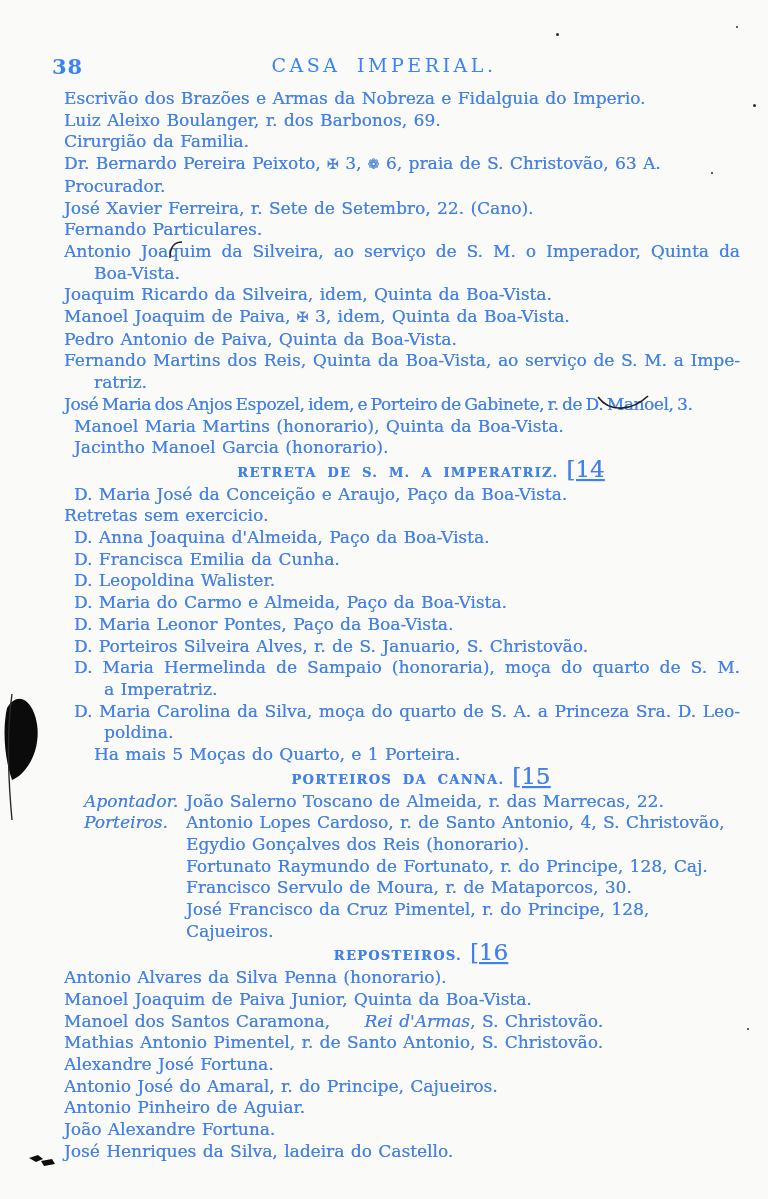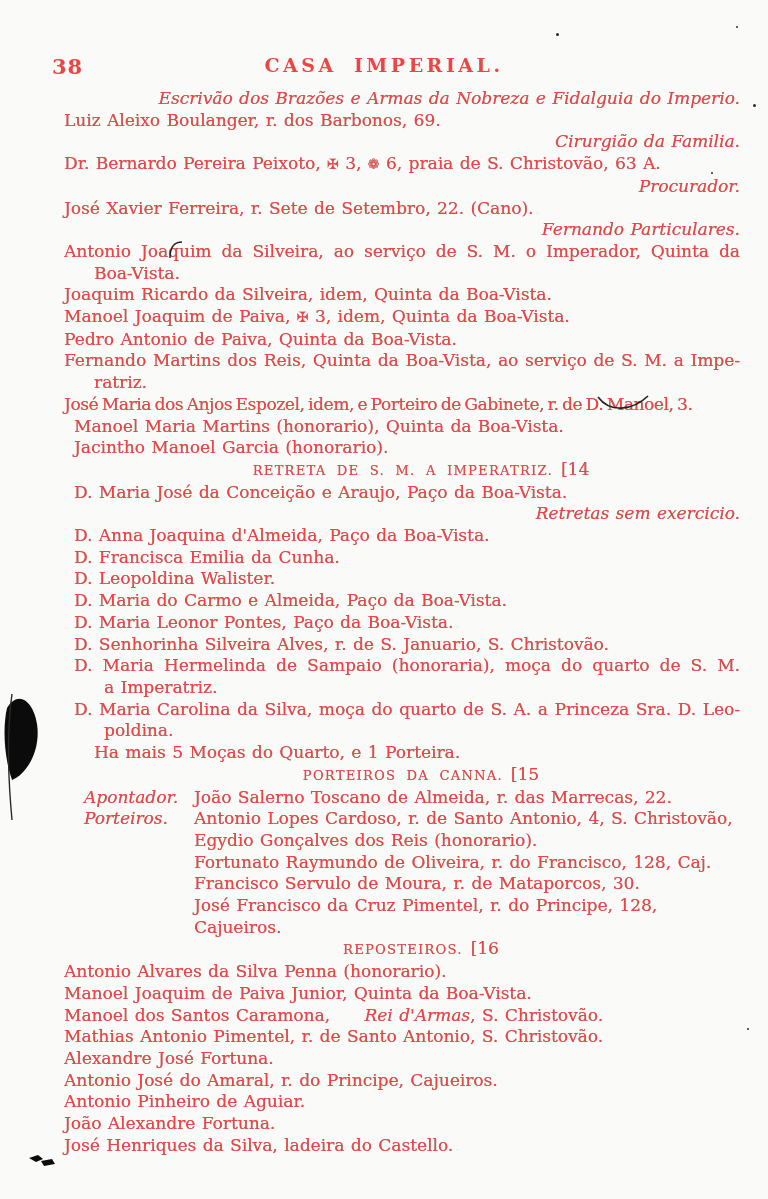--- a/index.html
+++ b/index.html
@@ -2,48 +2,48 @@
 <html><head>
 <meta charset="utf-8">
 <style>
   html,body{margin:0;padding:0;}
   body{
     width:768px;height:1199px;overflow:hidden;position:relative;
     background:#ffffff;
     font-family:"DejaVu Serif","Liberation Serif",serif;
   }
   .page{
-    position:absolute;inset:0;background:#fafaf8;color:#ef4444;
+    position:absolute;inset:0;background:#fafaf8;color:#3b82f6;
   }
   .header{position:absolute;top:54px;left:0;right:0;height:26px;}
   .pagenum{
     position:absolute;left:52px;top:0;font-size:21px;font-weight:bold;letter-spacing:1px;
   }
   .title{
-    text-align:center;font-size:19px;font-weight:bold;letter-spacing:3.5px;word-spacing:7px;
+    text-align:center;font-size:19px;font-weight:normal;letter-spacing:3.5px;word-spacing:7px;
   }
   .body{
     position:absolute;top:88px;left:64px;right:28px;
     font-size:17px;line-height:21.7px;word-spacing:1px;
     text-shadow:0.2px 0.2px 0 rgba(25,25,25,0.45);
   }
   .line{min-height:21.7px;}
-  .center-italic{text-align:right;font-style:italic;}
+  .center-italic{text-align:left;}
   .entry{text-align:left;}
   .d{padding-left:10px;}
   .indent{padding-left:30px;}
   .tight{letter-spacing:-0.4px;word-spacing:-1.5px;}
   .wrap-first{text-align:justify;text-align-last:justify;}
   .wrap-rest{padding-left:30px;}
   .heading{text-align:center;}
-  .heading-text{font-size:13px;font-weight:normal;letter-spacing:1.3px;word-spacing:5px;margin-left:38px;}
-  .heading-ref{font-size:17px;font-weight:normal;letter-spacing:0;margin-left:8px;}
+  .heading-text{font-size:13px;font-weight:bold;letter-spacing:1.3px;word-spacing:5px;margin-left:38px;}
+  .heading-ref{font-size:23px;font-weight:normal;letter-spacing:0;margin-left:8px;text-decoration:underline;}
   .labeled{display:flex;}
   .label{font-style:italic;flex:0 0 122px;width:122px;padding-left:20px;box-sizing:border-box;}
-  .ltext{flex:1;margin-left:8px;}
+  .ltext{flex:1;}
   .sym{font-family:"DejaVu Sans","Liberation Sans",sans-serif;font-size:14px;}
   .it{font-style:italic;margin-left:28px;}
   .artifact{position:absolute;pointer-events:none;}
   .speck{position:absolute;background:#2a2a2a;border-radius:50%;}
 </style>
 </head>
 <body>
 
 <div class="page">
 
@@ -75,21 +75,21 @@
       <div class="line entry d">Manoel Maria Martins (honorario), Quinta da Boa-Vista.</div>
       <div class="line entry d">Jacintho Manoel Garcia (honorario).</div>
       <div class="line heading"><span class="heading-text">RETRETA DE S. M. A IMPERATRIZ.</span><span class="heading-ref">[14</span></div>
       <div class="line entry d">D. Maria José da Conceição e Araujo, Paço da Boa-Vista.</div>
       <div class="line center-italic">Retretas sem exercicio.</div>
       <div class="line entry d">D. Anna Joaquina d'Almeida, Paço da Boa-Vista.</div>
       <div class="line entry d">D. Francisca Emilia da Cunha.</div>
       <div class="line entry d">D. Leopoldina Walister.</div>
       <div class="line entry d">D. Maria do Carmo e Almeida, Paço da Boa-Vista.</div>
       <div class="line entry d">D. Maria Leonor Pontes, Paço da Boa-Vista.</div>
-      <div class="line entry d">D. Senhorinha Silveira Alves, r. de S. Januario, S. Christovão.</div>
+      <div class="line entry d">D. Porteiros Silveira Alves, r. de S. Januario, S. Christovão.</div>
       <div class="line entry d">
         <div class="wrap-first">D. Maria Hermelinda de Sampaio (honoraria), moça do quarto de S. M.</div>
         <div class="wrap-rest">a Imperatriz.</div>
       </div>
       <div class="line entry d">
         <div class="wrap-first">D. Maria Carolina da Silva, moça do quarto de S. A. a Princeza Sra. D. Leo-</div>
         <div class="wrap-rest">poldina.</div>
       </div>
       <div class="line entry indent">Ha mais 5 Moças do Quarto, e 1 Porteira.</div>
       <div class="line heading"><span class="heading-text">PORTEIROS DA CANNA.</span><span class="heading-ref">[15</span></div>
@@ -100,21 +100,21 @@
       <div class="line labeled">
         <span class="label">Porteiros.</span>
         <span class="ltext">Antonio Lopes Cardoso, r. de Santo Antonio, 4, S. Christovão,</span>
       </div>
       <div class="line labeled">
         <span class="label"></span>
         <span class="ltext">Egydio Gonçalves dos Reis (honorario).</span>
       </div>
       <div class="line labeled">
         <span class="label"></span>
-        <span class="ltext">Fortunato Raymundo de Oliveira, r. do Francisco, 128, Caj.</span>
+        <span class="ltext">Fortunato Raymundo de Fortunato, r. do Principe, 128, Caj.</span>
       </div>
       <div class="line labeled">
         <span class="label"></span>
         <span class="ltext">Francisco Servulo de Moura, r. de Mataporcos, 30.</span>
       </div>
       <div class="line labeled">
         <span class="label"></span>
         <span class="ltext">José Francisco da Cruz Pimentel, r. do Principe, 128, Cajueiros.</span>
       </div>
       <div class="line heading"><span class="heading-text">REPOSTEIROS.</span><span class="heading-ref">[16</span></div>

